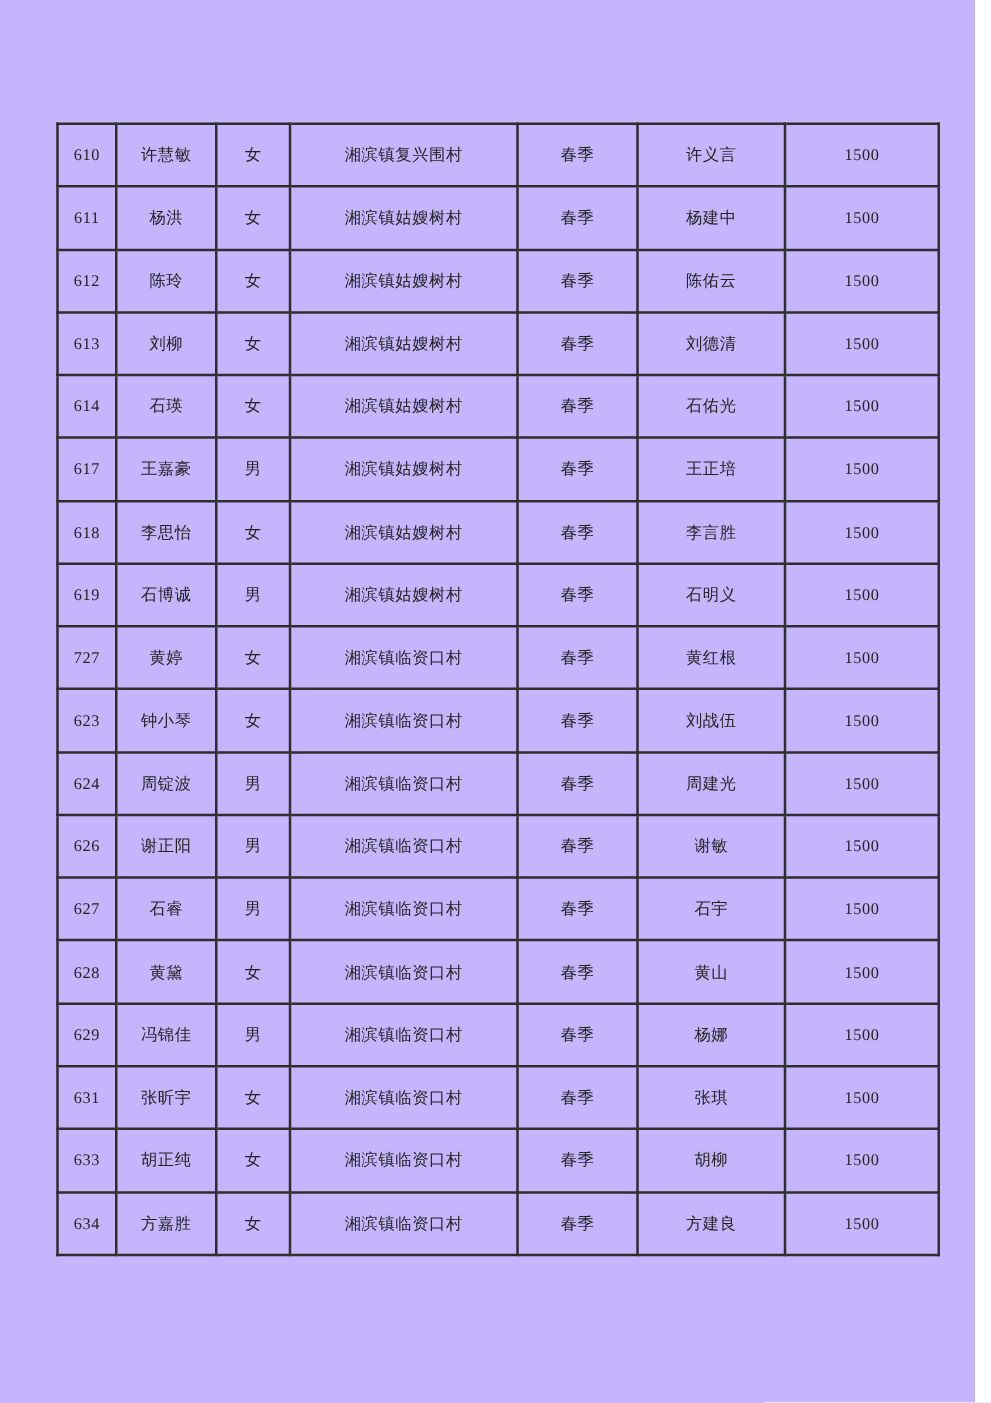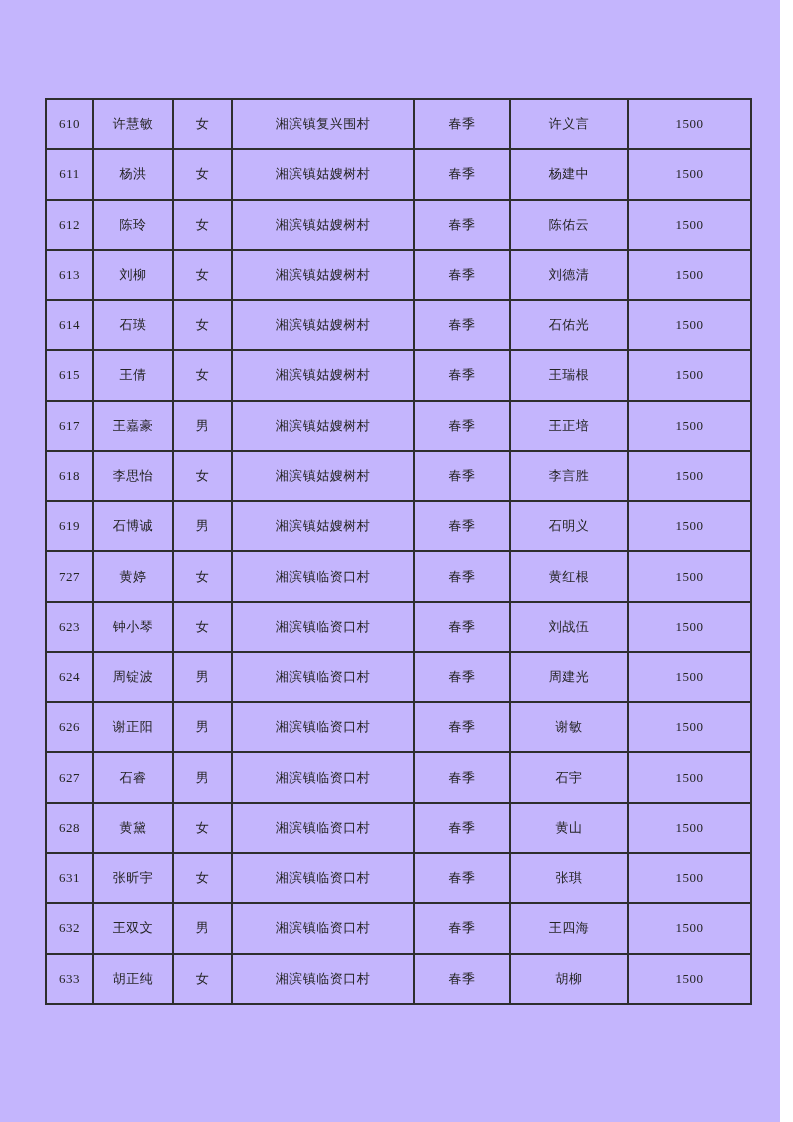--- a/index.html
+++ b/index.html
@@ -97,29 +97,20 @@
         <tr>
           <td>614</td>
           <td>石瑛</td>
           <td>女</td>
           <td>湘滨镇姑嫂树村</td>
           <td>春季</td>
           <td>石佑光</td>
           <td>1500</td>
         </tr>
         <tr>
-          <td>615</td>
-          <td>王倩</td>
-          <td>女</td>
-          <td>湘滨镇姑嫂树村</td>
-          <td>春季</td>
-          <td>王瑞根</td>
-          <td>1500</td>
-        </tr>
-        <tr>
           <td>617</td>
           <td>王嘉豪</td>
           <td>男</td>
           <td>湘滨镇姑嫂树村</td>
           <td>春季</td>
           <td>王正培</td>
           <td>1500</td>
         </tr>
         <tr>
           <td>618</td>
@@ -187,41 +178,50 @@
         <tr>
           <td>628</td>
           <td>黄黛</td>
           <td>女</td>
           <td>湘滨镇临资口村</td>
           <td>春季</td>
           <td>黄山</td>
           <td>1500</td>
         </tr>
         <tr>
+          <td>629</td>
+          <td>冯锦佳</td>
+          <td>男</td>
+          <td>湘滨镇临资口村</td>
+          <td>春季</td>
+          <td>杨娜</td>
+          <td>1500</td>
+        </tr>
+        <tr>
           <td>631</td>
           <td>张昕宇</td>
           <td>女</td>
           <td>湘滨镇临资口村</td>
           <td>春季</td>
           <td>张琪</td>
           <td>1500</td>
         </tr>
         <tr>
-          <td>632</td>
-          <td>王双文</td>
-          <td>男</td>
-          <td>湘滨镇临资口村</td>
-          <td>春季</td>
-          <td>王四海</td>
-          <td>1500</td>
-        </tr>
-        <tr>
           <td>633</td>
           <td>胡正纯</td>
           <td>女</td>
           <td>湘滨镇临资口村</td>
           <td>春季</td>
           <td>胡柳</td>
+          <td>1500</td>
+        </tr>
+        <tr>
+          <td>634</td>
+          <td>方嘉胜</td>
+          <td>女</td>
+          <td>湘滨镇临资口村</td>
+          <td>春季</td>
+          <td>方建良</td>
           <td>1500</td>
         </tr>
       </tbody>
   </table>
 </div>
 
 </body></html>

